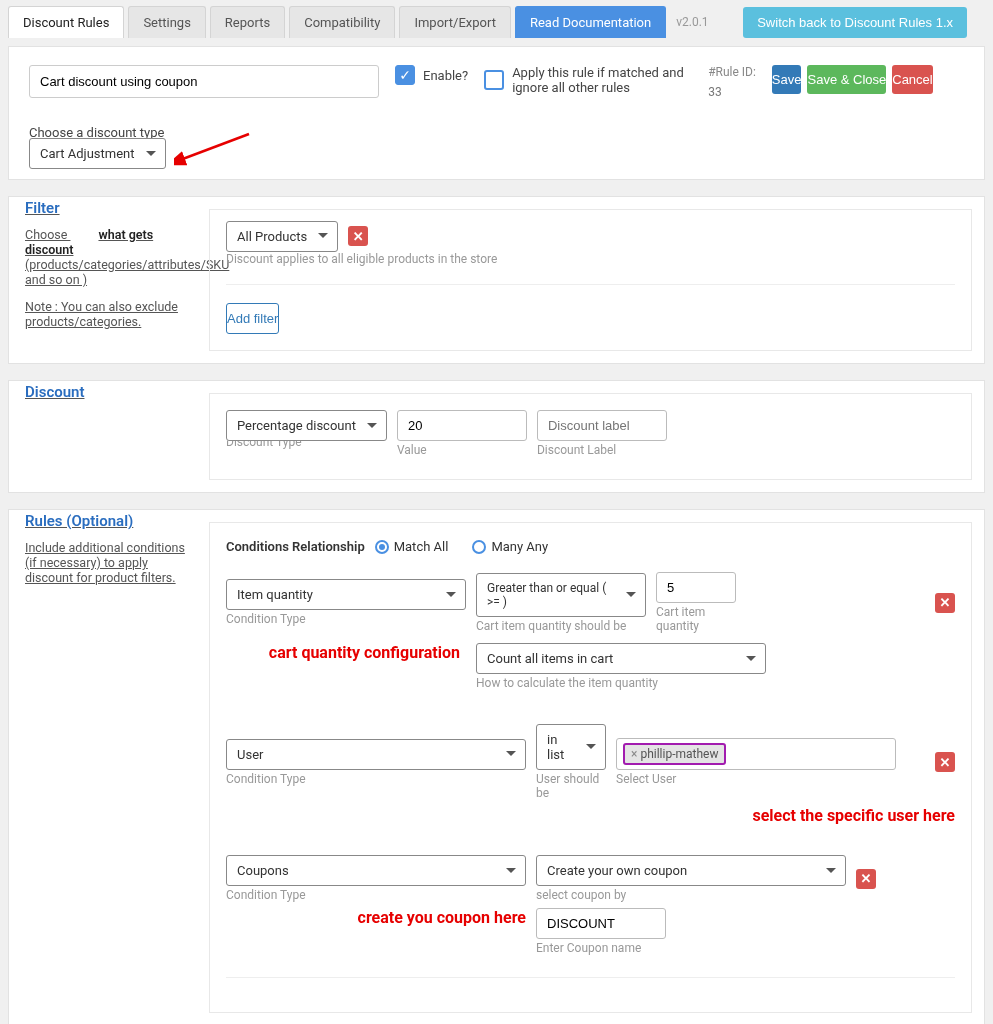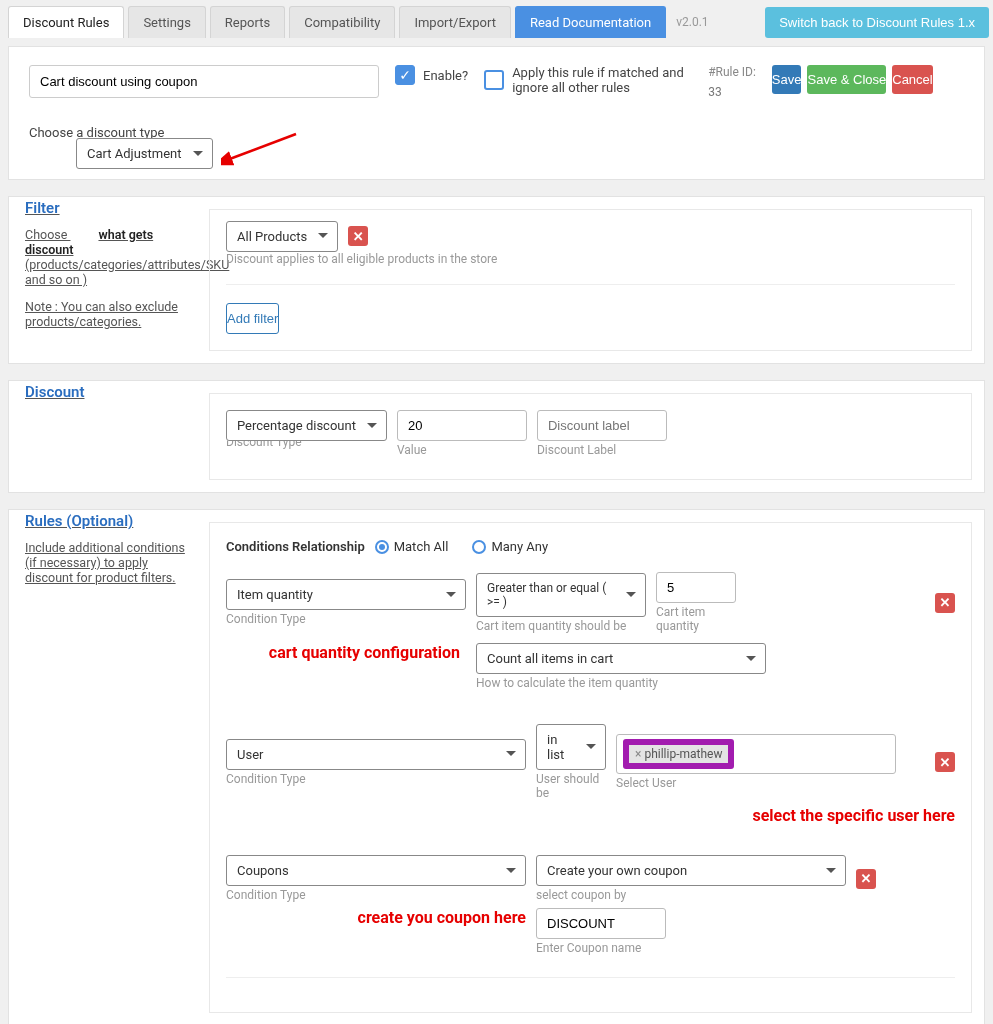--- a/index.html
+++ b/index.html
@@ -7,21 +7,21 @@
     margin: 0;
     font-family: -apple-system, BlinkMacSystemFont, "Segoe UI", Roboto, Arial, sans-serif;
     font-size: 13px;
     color: #333;
     background: #f0f0f0;
     width: 993px;
   }
   .topbar {
     display: flex;
     align-items: center;
-    padding: 6px 4px 0 8px;
+    padding: 6px 26px 0 8px;
     background: #f0f0f0;
     position: relative;
   }
   .tabs { display: flex; gap: 4px; }
   .tab {
     padding: 8px 14px;
     background: #e6e6e6;
     border: 1px solid #d4d4d4;
     border-bottom: none;
     border-radius: 3px 3px 0 0;
@@ -135,21 +135,21 @@
   }
   .radio.on::after {
     content:""; position:absolute; inset:2px; border-radius:50%; background:#4a90e2;
   }
 
   .tagbox {
     border:1px solid #bbb; border-radius:3px; padding:4px 6px; min-width:280px;
     display:flex; align-items:center; gap:6px; min-height:32px;
   }
   .tag {
-    background:#e4e4e4; border:6px solid #a21caf; border-radius:3px;
+    background:#e4e4e4; border:2px solid #a21caf; border-radius:3px;
     padding:2px 6px; font-size:12px; color:#555;
   }
   .tag::before { content:"× "; color:#888; }
 
   .cond-block { margin-bottom:22px; position:relative; }
 
   .annot {
     color:#e60000; font-weight:bold; font-size:16px;text-align:right;
   }
 
@@ -187,21 +187,21 @@
       <span class="idnum">33</span>
     </div>
     <div class="actions">
       <button class="btn blue">Save</button>
       <button class="btn green">Save &amp; Close</button>
       <button class="btn red">Cancel</button>
     </div>
   </div>
 
   <div class="subhead">Choose a discount type</div>
-  <div style="margin-top:6px; position:relative;margin-left:47px;">
+  <div style="margin-top:6px; position:relative;">
     <span class="select-wrap">
       <span class="select" style="min-width:130px;">Cart Adjustment</span>
     </span>
     
     <svg class="arrow-svg" width="80" height="40" style="left:145px; top:-16px;">
       <defs>
         <marker id="ah" markerWidth="10" markerHeight="10" refX="2" refY="3" orient="auto">
           <path d="M0,0 L0,6 L8,3 z" fill="#e60000"></path>
         </marker>
       </defs>

